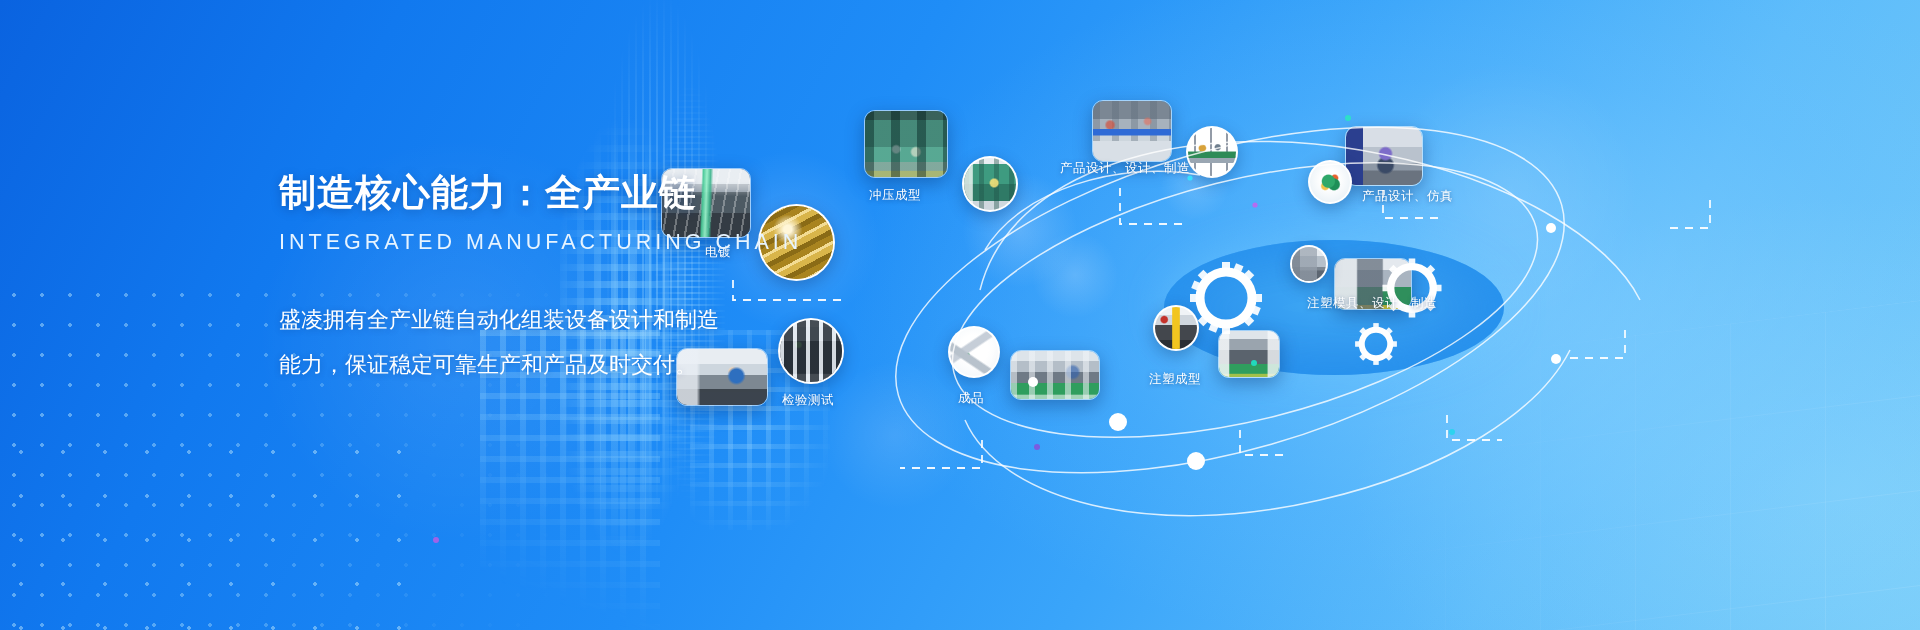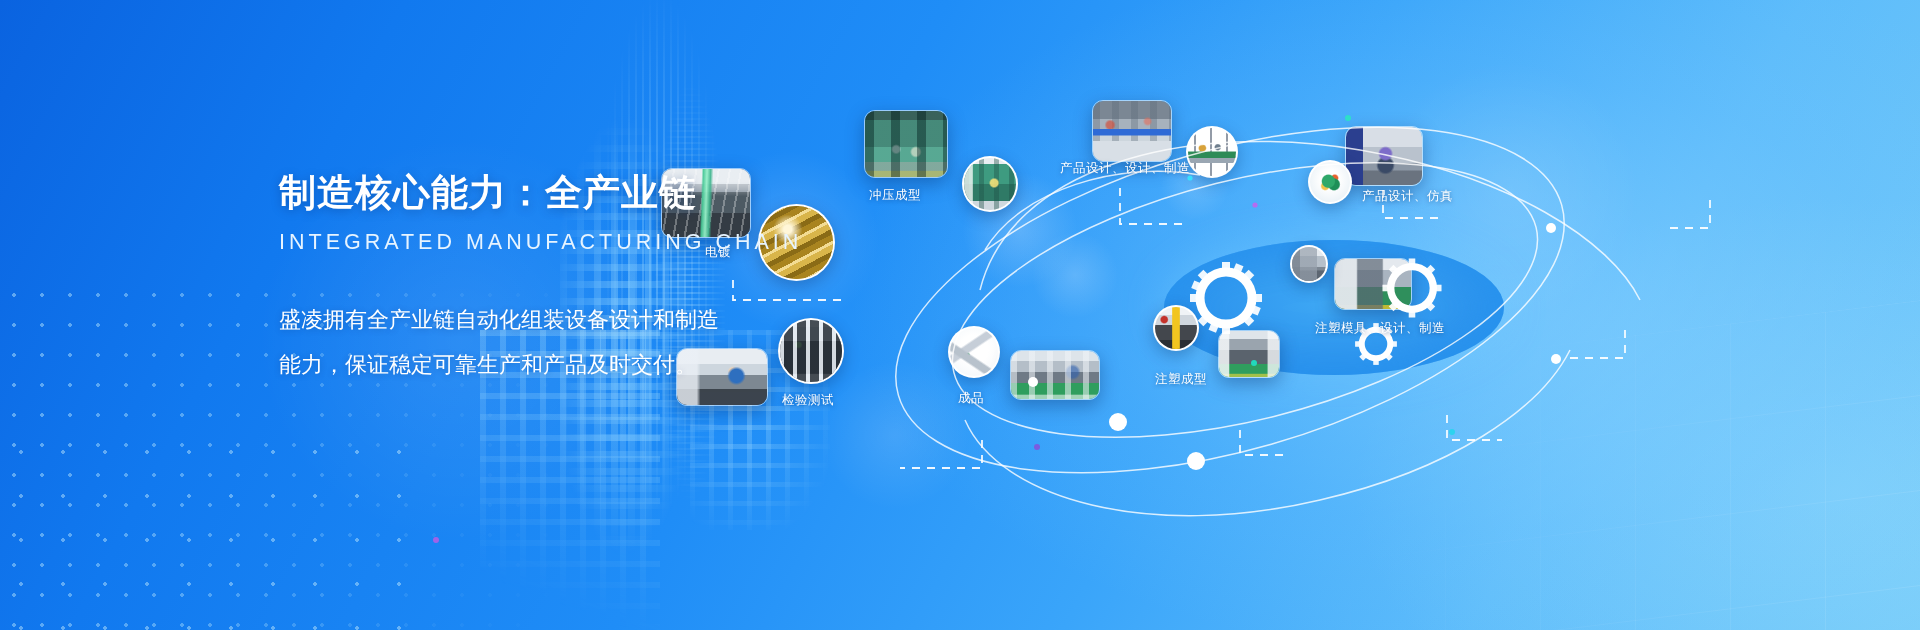--- a/index.html
+++ b/index.html
@@ -420,29 +420,29 @@
     <div class="ph p-design"></div>
   </div>
   <div class="label" style="left:1362px;top:188px;">产品设计、仿真</div>
   <div class="circ" style="left:1308px;top:160px;width:44px;height:44px;">
     <div class="ph p-cube"></div>
   </div>
 
   <div class="tile" style="left:1334px;top:258px;width:78px;height:52px;">
     <div class="ph p-injmold"></div>
   </div>
-  <div class="label" style="left:1307px;top:320px;margin-left:8px;">注塑模具、设计、制造</div>
+  <div class="label" style="left:1307px;top:295px;">注塑模具、设计、制造</div>
   <div class="circ" style="left:1290px;top:245px;width:38px;height:38px;">
     <div class="ph p-inj"></div>
   </div>
 
   <div class="tile" style="left:1218px;top:330px;width:62px;height:48px;">
     <div class="ph p-injline"></div>
   </div>
-  <div class="label" style="left:1149px;top:371px;margin-left:6px;">注塑成型</div>
+  <div class="label" style="left:1149px;top:371px;">注塑成型</div>
   <div class="circ" style="left:1153px;top:305px;width:46px;height:46px;">
     <div class="ph p-injmc"></div>
   </div>
 
   <div class="circ" style="left:948px;top:326px;width:52px;height:52px;">
     <div class="ph p-conn"></div>
   </div>
   <div class="label" style="left:958px;top:390px;text-align:right;">成品</div>
   <div class="tile" style="left:1010px;top:350px;width:90px;height:50px;">
     <div class="ph p-asmline"></div>

